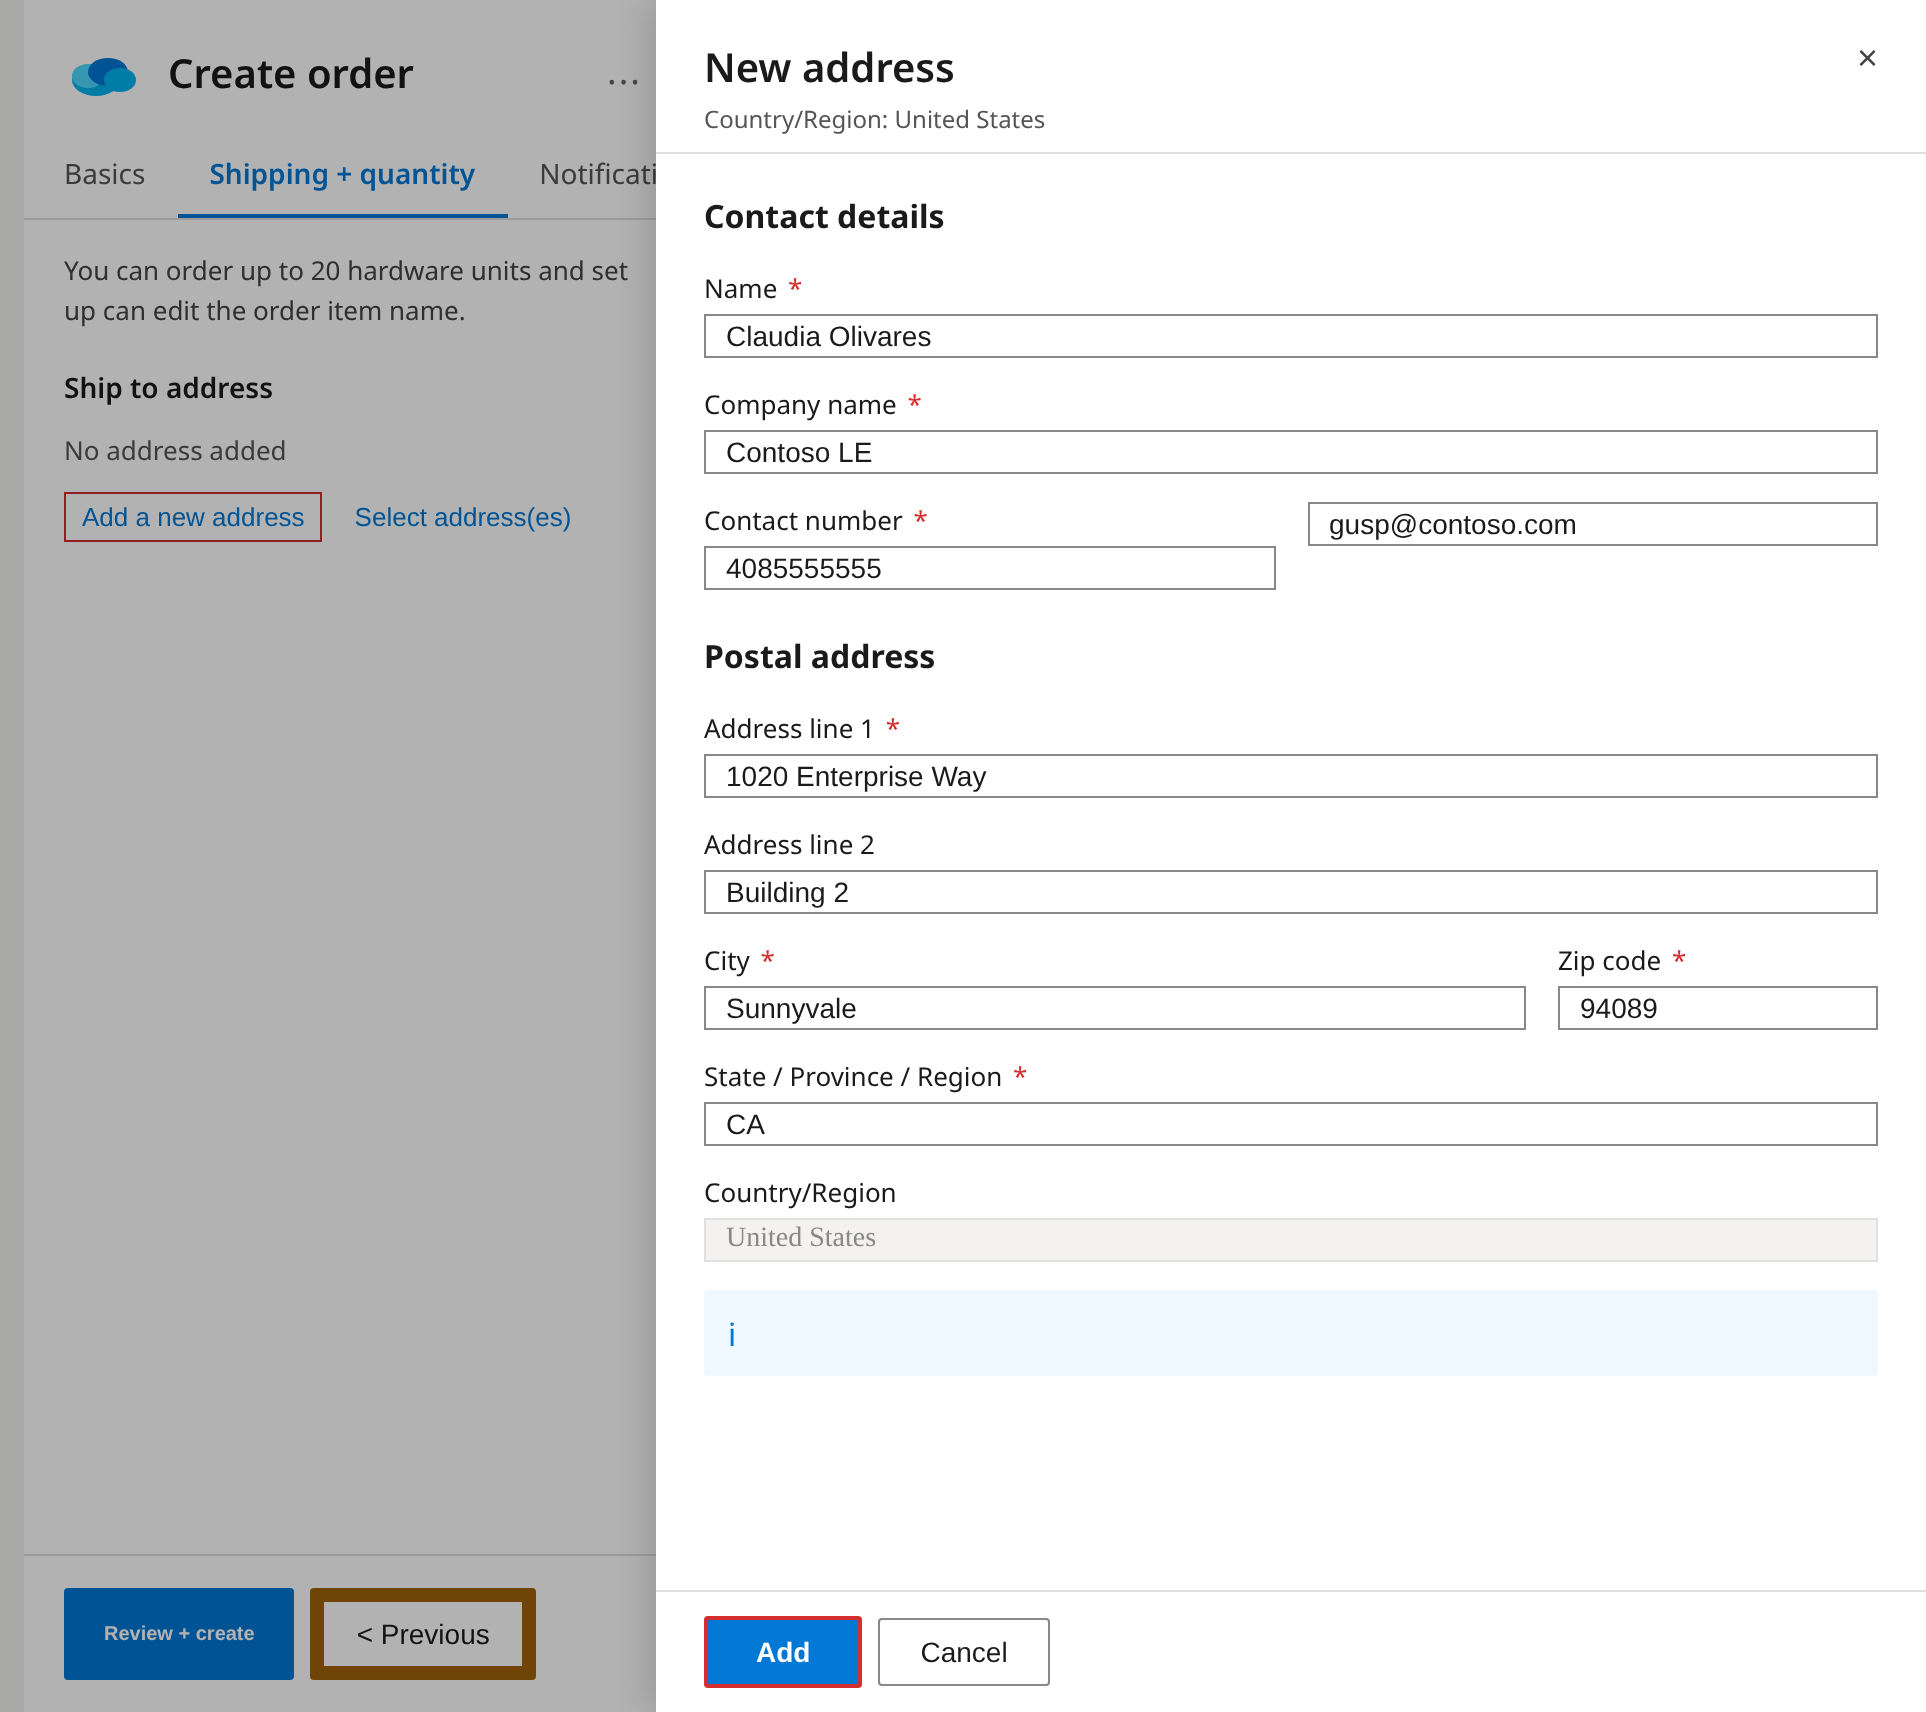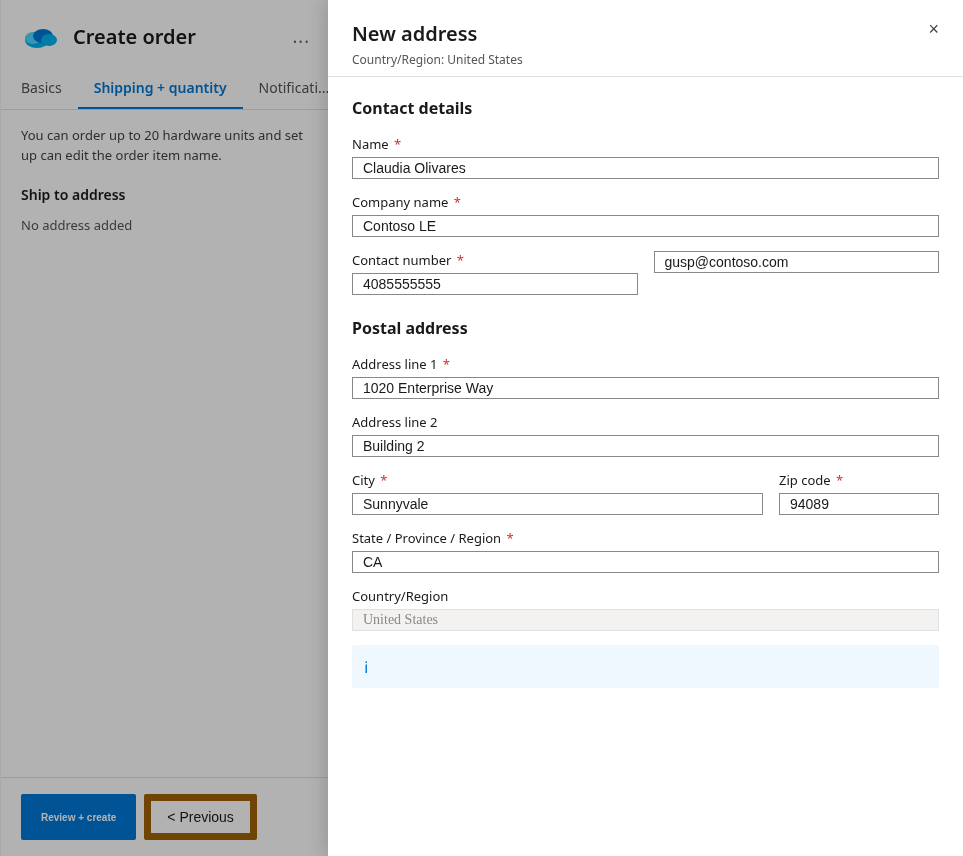--- a/index.html
+++ b/index.html
@@ -9,21 +9,21 @@
       background: #f3f2f1;
       width: 963px;
       height: 856px;
       overflow: hidden;
       position: relative;
     }
 
     
     .left-panel {
       position: absolute;
-      top: 0; left: 1px;
+      top: 0; left: 12px;
       width: 330px;
       height: 856px;
       background: #ffffff;
       border-right: 1px solid #e0e0e0;
       display: flex;
       flex-direction: column;
     }
 
     .left-header {
       display: flex;
@@ -360,20 +360,24 @@
     <div class="tab active">Shipping + quantity</div>
     <div class="tab">Notificati...</div>
   </div>
 
   <div class="left-content">
     <p>You can order up to 20 hardware units and set up can edit the order item name.</p>
 
     <div class="section-title">Ship to address</div>
     <div class="no-address">No address added</div>
 
+    <div class="address-actions">
+      <button class="add-new-address-btn">Add a new address</button>
+      <button class="link-button">Select address(es)</button>
+    </div>
   </div>
 
   <div class="left-footer">
     <button class="btn-primary">Review + create</button>
     <button class="btn-secondary">&lt; Previous</button>
   </div>
 </div>
 
 <div class="overlay-backdrop"></div>
 
@@ -456,13 +460,17 @@
       <label class="form-label">Country/Region</label>
       <input type="text" class="form-input disabled" value="United States" disabled="" style="">
     </div>
 
     <div class="info-box">
       <span class="info-icon">ℹ</span>
     </div>
 
   </div>
 
+  <div class="dialog-footer">
+    <button class="btn-add">Add</button>
+    <button class="btn-cancel">Cancel</button>
+  </div>
 </div>
 
 </body></html>

